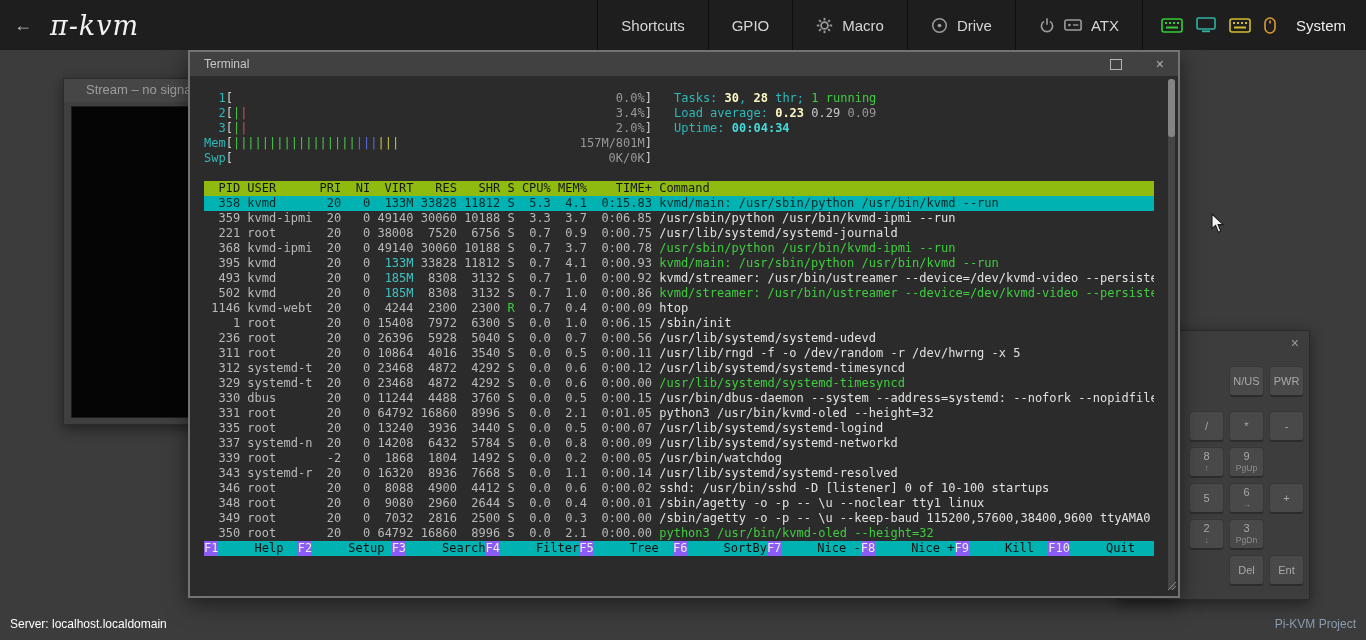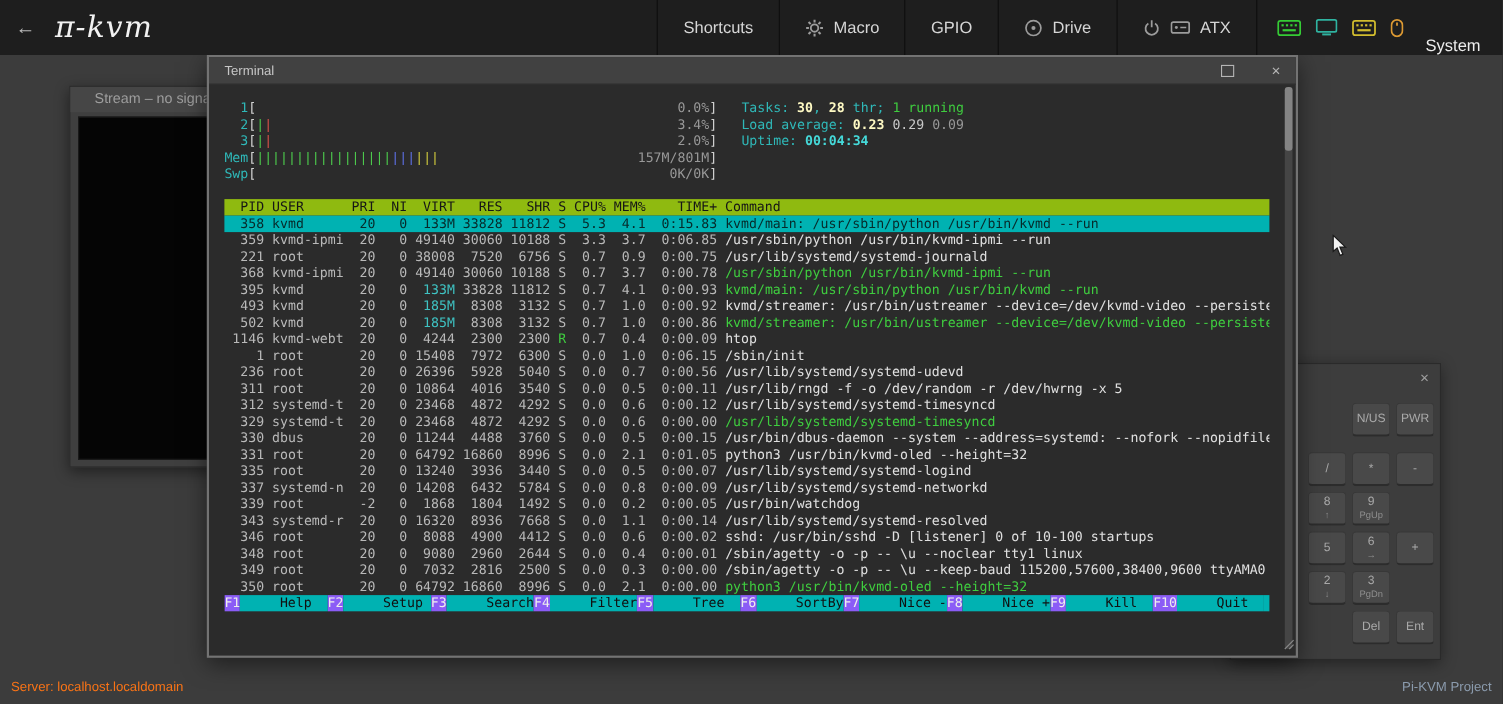--- a/index.html
+++ b/index.html
@@ -12,21 +12,21 @@
     display:flex;align-items:stretch;z-index:10;}
   .nav-back{width:46px;display:flex;align-items:center;justify-content:center;
     color:#b9b9b9;font-size:18px;cursor:pointer;}
   .nav-logo{display:flex;align-items:center;padding:0 26px 0 4px;color:#f2f2f2;
     font-family:"DejaVu Serif",serif;font-style:italic;font-size:27px;letter-spacing:1px;}
   .nav-spacer{flex:1;}
   .nav-item{display:flex;align-items:center;gap:9px;padding:0 23px;color:#d6d6d6;
     font-size:15px;border-left:1px solid #0e0e0e;cursor:pointer;white-space:nowrap;}
   .nav-item:last-of-type{}
   .nav-status{display:flex;align-items:center;gap:13px;padding:0 14px 0 18px;border-left:1px solid #0e0e0e;}
-  .nav-system{display:flex;align-items:flex-end;padding:0 20px 0 6px;color:#ededed;font-size:15px;}
+  .nav-system{display:flex;align-items:center;padding:0 20px 0 6px;color:#ededed;font-size:15px;}
   .navicon{display:inline-flex;align-items:center;}
   
   .stream-window{position:absolute;left:63px;top:78px;width:380px;height:345px;
     background:#3f3f3f;border:1px solid #2b2b2b;box-shadow:0 4px 12px rgba(0,0,0,.45);z-index:1;}
   .stream-titlebar{height:20px;padding:3px 0 0 22px;background:#464646;color:#9d9d9d;font-size:13px;}
   .stream-body{position:absolute;left:7px;right:7px;top:27px;bottom:6px;background:#050505;border:1px solid #1c1c1c;}
   
   .numpad{position:absolute;left:1118px;top:330px;width:190px;height:268px;background:#3d3d3d;
     border:1px solid #2a2a2a;box-shadow:0 4px 14px rgba(0,0,0,.45);z-index:3;}
   .np-close{position:absolute;top:4px;right:10px;color:#9e9e9e;font-size:14px;cursor:pointer;}
@@ -68,59 +68,59 @@
   .bar-yellow{color:#ccc63d;}
   .ptable-header{margin-top:15px;background:#8fba10;color:#161616;white-space:pre;height:15px;}
   .prow{white-space:pre;height:15px;overflow:hidden;cursor:default;}
   .prow.selected{background:#00b2b2;}
   .prow.selected span{color:#062a2a !important;}
   .fbar{display:flex;white-space:pre;height:15px;overflow:hidden;}
   .fnum{color:#ededed;background:#8b5cf6;}
   .flbl{color:#101010;background:#00b2b2;padding-left:36px;}
   .ffill{flex:1;background:#00b2b2;}
   
-  .footer-server{position:absolute;left:10px;bottom:9px;color:#f97316;font-size:12px;}
+  .footer-server{position:absolute;left:10px;bottom:9px;color:#ffffff;font-size:12px;}
   .footer-project{position:absolute;right:10px;bottom:9px;color:#8b9bad;font-size:12px;cursor:pointer;}
   .cursor{position:absolute;left:1211px;top:213px;z-index:30;pointer-events:none;}
 </style>
 </head>
 <body>
 
 <div class="navbar">
   <div class="nav-back">
     <span>←</span>
   </div>
   <div class="nav-logo">π-kvm</div>
   <div class="nav-spacer"></div>
 
   <div class="nav-item">
     <span>Shortcuts</span>
+  </div>
+
+  <div class="nav-item">
+    <span>GPIO</span>
   </div>
 
   <div class="nav-item">
     <span class="navicon">
       <svg width="17" height="17" viewBox="0 0 20 20">
         <circle cx="10" cy="10" r="4" fill="none" stroke="#9c9c9c" stroke-width="2"></circle>
         <g stroke="#9c9c9c" stroke-width="2.2">
           <line x1="10" y1="1" x2="10" y2="4"></line>
             <line x1="10" y1="16" x2="10" y2="19"></line>
           <line x1="1" y1="10" x2="4" y2="10"></line>
             <line x1="16" y1="10" x2="19" y2="10"></line>
           <line x1="3.6" y1="3.6" x2="5.8" y2="5.8"></line>
             <line x1="14.2" y1="14.2" x2="16.4" y2="16.4"></line>
           <line x1="3.6" y1="16.4" x2="5.8" y2="14.2"></line>
             <line x1="14.2" y1="5.8" x2="16.4" y2="3.6"></line>
         </g>
       </svg>
     </span>
     <span>Macro</span>
-  </div>
-
-  <div class="nav-item">
-    <span>GPIO</span>
   </div>
 
   <div class="nav-item">
     <span class="navicon">
       <svg width="17" height="17" viewBox="0 0 20 20">
         <circle cx="10" cy="10" r="8" fill="none" stroke="#9c9c9c" stroke-width="1.8"></circle>
         <circle cx="10" cy="10" r="2.2" fill="#9c9c9c"></circle>
       </svg>
     </span>
     <span>Drive</span>

